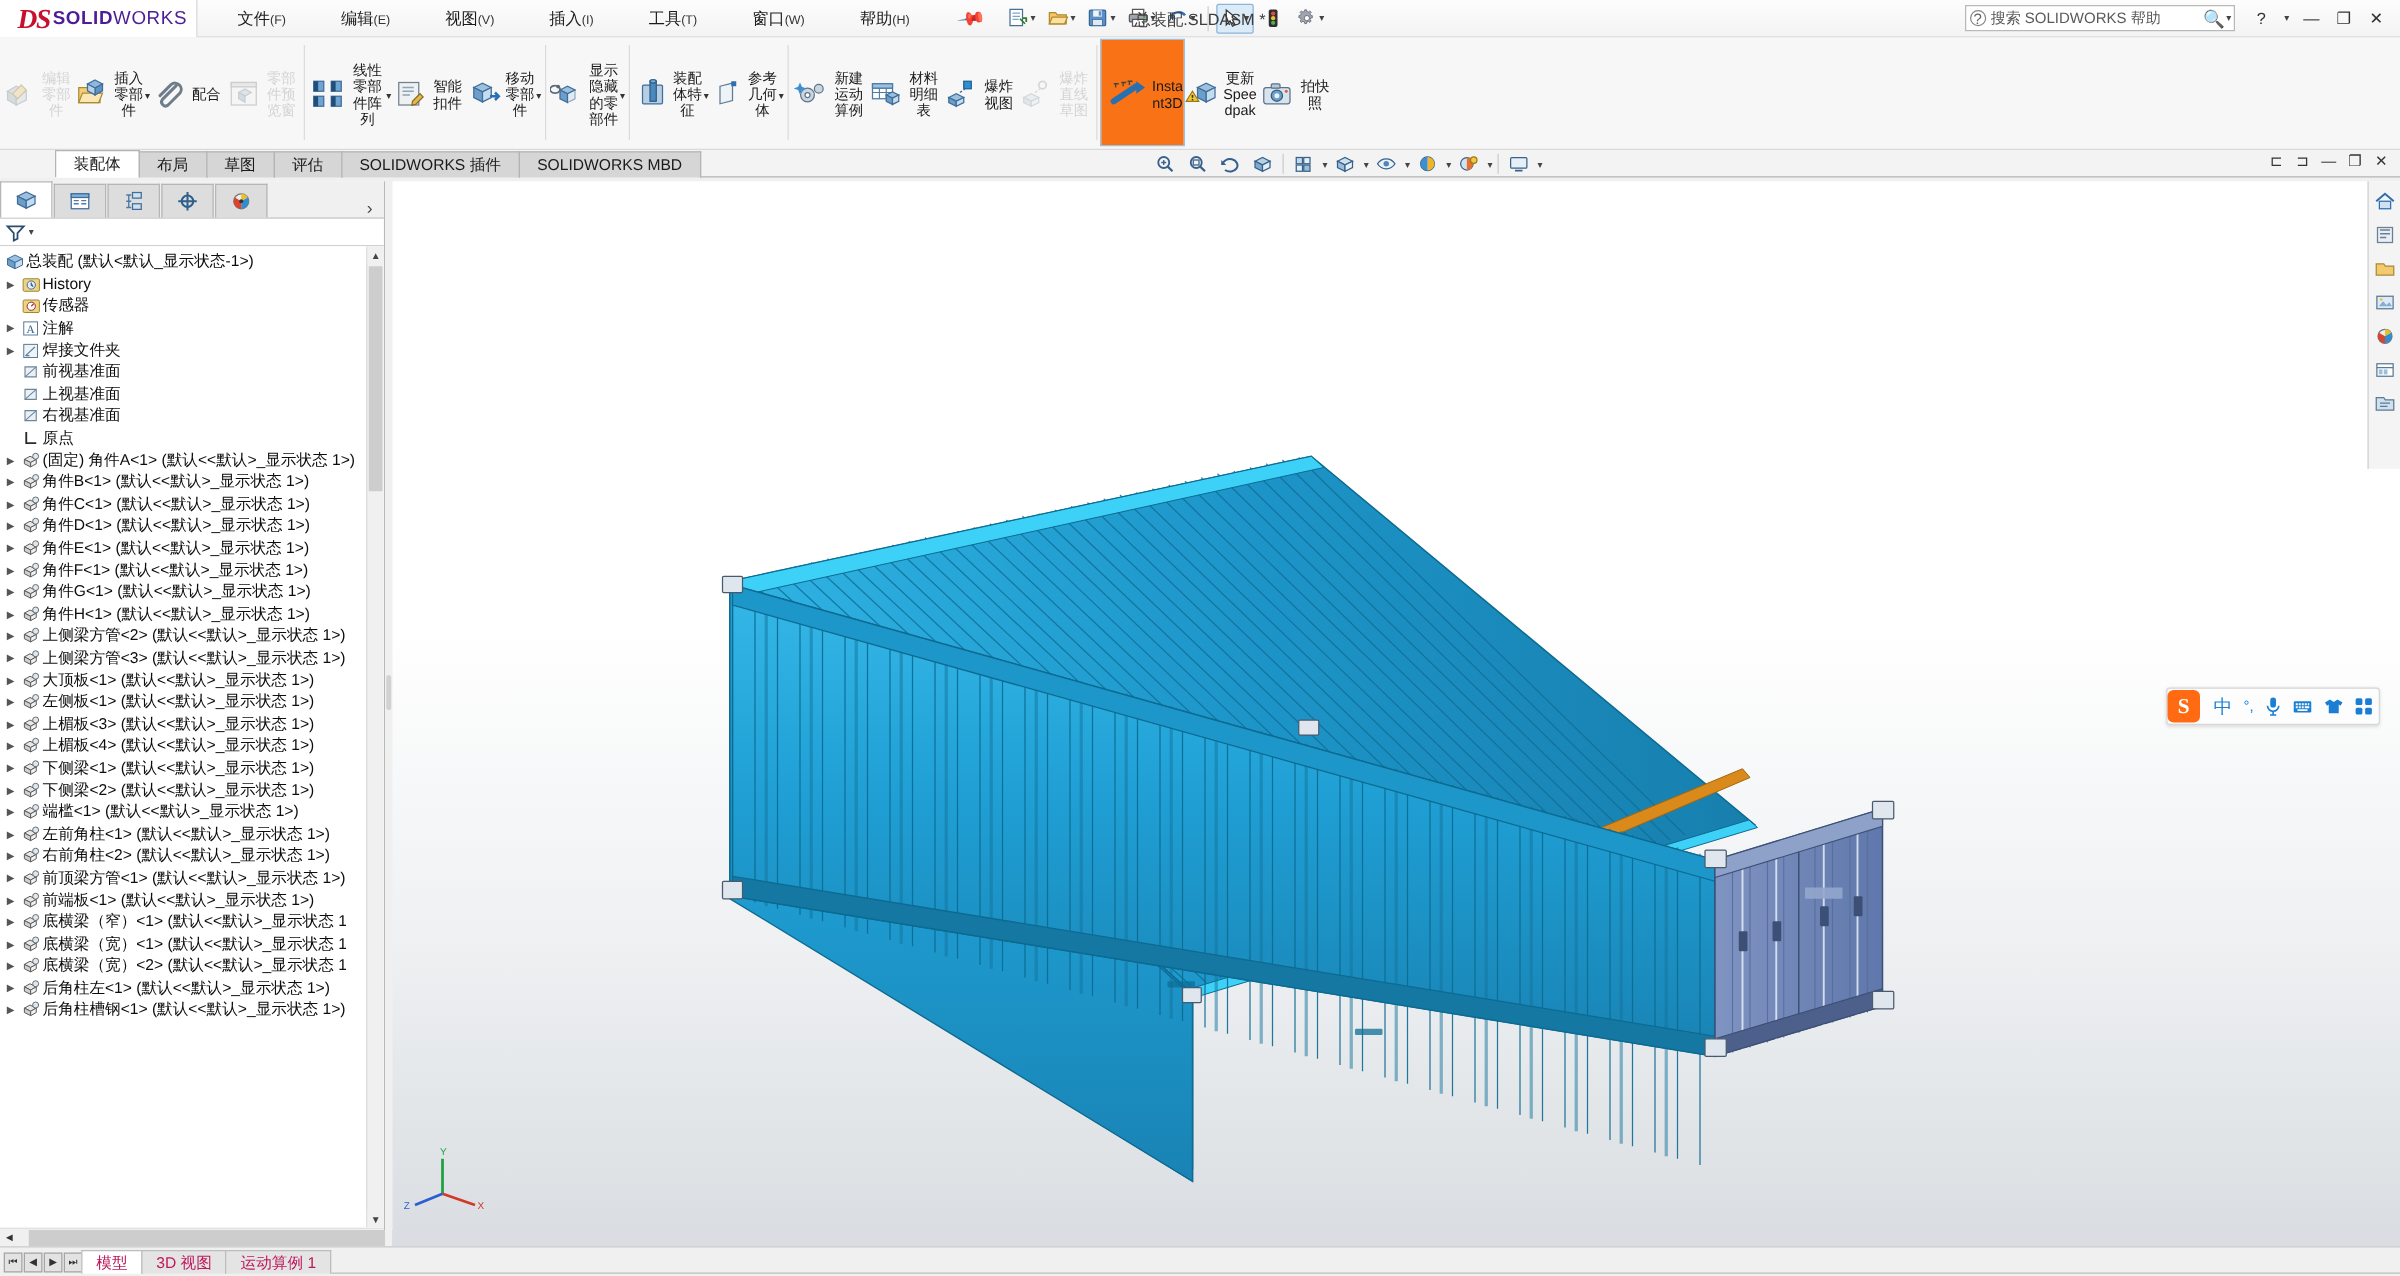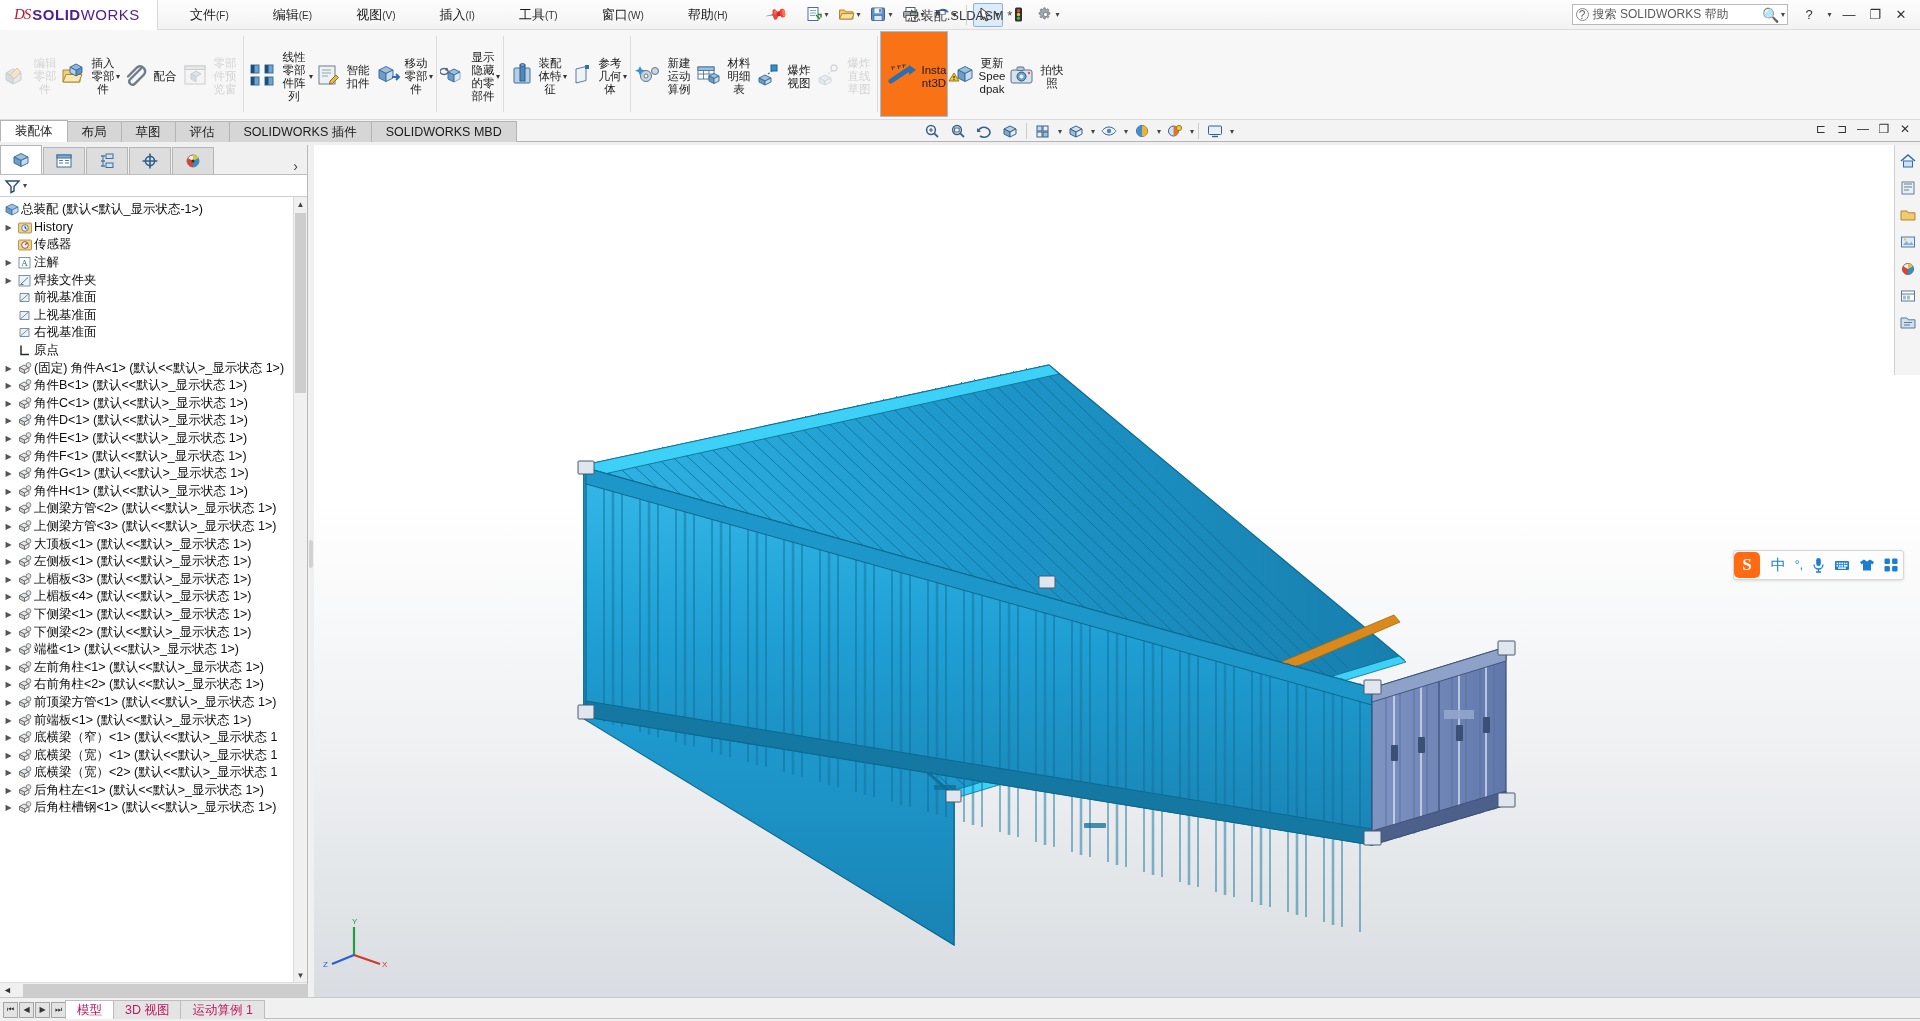--- a/index.html
+++ b/index.html
@@ -18,21 +18,21 @@
   .titlebar {
     position: absolute; top: 0; left: 0; width: 1920px; height: 30px;
     background: linear-gradient(#fdfdfd,#f3f3f3);
     border-bottom: 1px solid #dcdcdc;
     display: flex; align-items: center;
   }
   .logo-box {
     width: 158px; height: 30px; display: flex; align-items: center;
     padding-left: 14px; border-right: 1px solid #d8d8d8; background: #fff;
   }
-  .logo-ds { color:#c8102e; font-weight:normal; font-size:15px; font-style:italic; letter-spacing:-1px; font-family:"Liberation Serif",serif;text-align:center;}
+  .logo-ds { color:#c8102e; font-weight:bold; font-size:22px; font-style:italic; letter-spacing:-1px; font-family:"Liberation Serif",serif;text-align:center;}
   .logo-sw { color:#4c1d95; font-weight:bold; font-size:15px; letter-spacing:.5px; margin-left:2px;}
   .logo-sw .thin { font-weight:normal; }
 
   .menubar { display:flex; align-items:center; margin-left:22px; height:30px;gap:24px; }
   .menu-item {
     padding: 4px 10px; font-size: 13px; color:#1b1b1b; cursor:default; white-space:nowrap;
   }
   .menu-item .mn { font-size:10px; color:#333; }
 
   .pin-icon { margin-left:6px; color:#3a6ea5; font-size:15px; transform: rotate(35deg); }
@@ -80,21 +80,21 @@
     font-size:11.5px; color:#1a1a1a; text-align:center; line-height:13px; margin-top:1px;
     width:62px; word-break:break-all;
   }
   .rb.disabled .lbl { color:#9a9a9a; }
   .rb .dd { font-size:8px; color:#333; margin-top:1px; }
   .rb-sep { width:1px; height:76px; background:#dcdcdc; margin:4px 3px 0 3px; }
 
   
   .tabstrip {
     position:absolute; top:120px; left:0; width:1920px; height:22px;
-    background:#f3f3f3; display:flex; align-items:flex-end;
+    background:#f3f3f3; display:flex; align-items:flex-end;padding-left:44px;
   }
   .tab {
     height:21px; padding:0 14px; display:flex; align-items:center; font-size:12.5px;
     background:#d6d6d6; border:1px solid #b4b4b4; border-bottom:none; margin-right:-1px;
     color:#1a1a1a; cursor:default;
   }
   .tab.active { background:#fff; border-bottom:1px solid #fff; height:22px; }
   .tabstrip-fill { flex:1; border-bottom:1px solid #b4b4b4; height:21px; }
 
   .view-toolbar {

